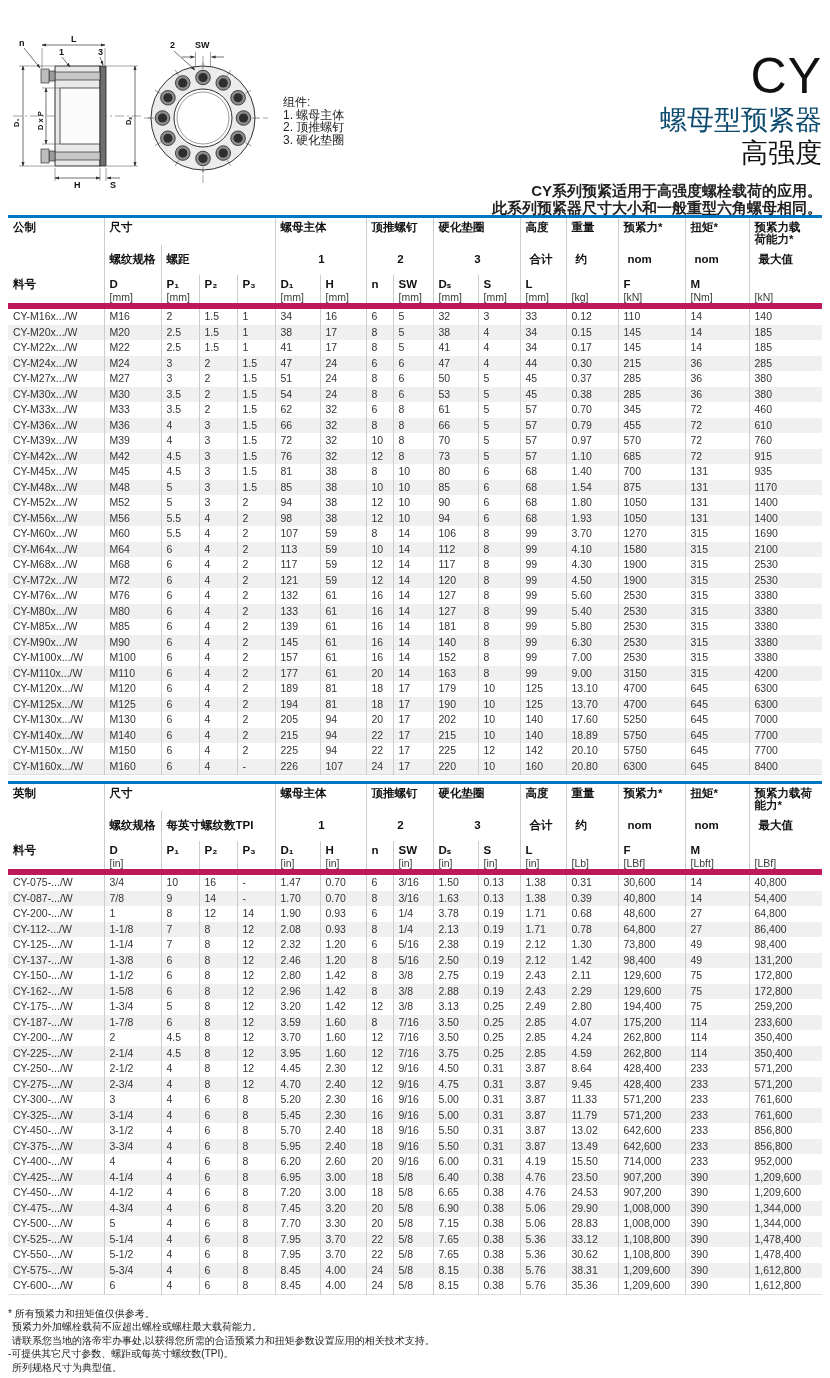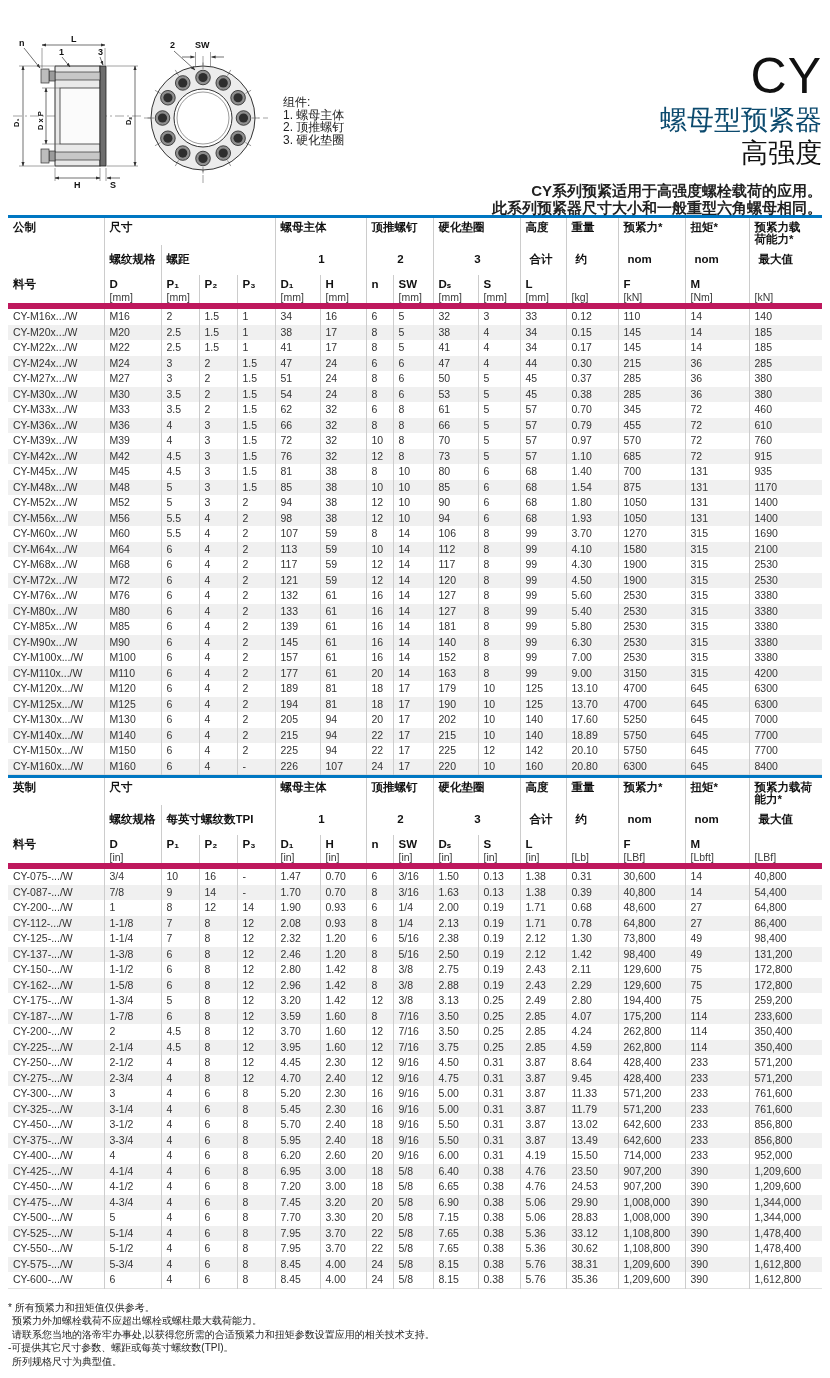--- a/index.html
+++ b/index.html
@@ -16,21 +16,21 @@
   .titleblock { position:absolute; right:8px; top:50px; text-align:right; }
   .product-code { font-size:50px; line-height:52px; font-weight:400; letter-spacing:1px; color:#111; }
   .title-cn { font-size:27px; line-height:33px; margin-top:2px; color:#0c4a6e; }
   .subtitle-cn { font-size:27px; line-height:33px; color:#111; }
   .desc { margin-top:12px; font-size:15px; line-height:17px; font-weight:700; color:#222; }
 
   table.spec {
     width:814px; margin:0 8px; border-collapse:collapse; table-layout:fixed;
     border-top:3px solid #0077C2; border-bottom:1px solid #e0e0e0;
   }
-  table.spec.second { }
+  table.spec.second { margin-top:6px; }
   .spec th, .spec td { border-left:1px solid #cccccc; text-align:left; vertical-align:top; }
   .spec th:first-child, .spec td:first-child { border-left:none; }
   .spec thead th { padding:0 3px 0 5px; font-size:11.5px; color:#111; }
   .spec tr.h1 th { height:27px; padding-top:4px; }
   .spec tr.h2 th { height:30px; padding-top:9px; }
   .spec tr.h3 th { height:31px; padding-top:3px; border-bottom:6px solid #be185d; }
   .h-sym { font-weight:700; line-height:11.5px; font-size:11.5px; }
   .spec tr.h3 .h-sym { line-height:13px; }
   .h-unit { font-weight:400; line-height:12px; font-size:10.5px; color:#3a3a3a; }
   .spec th.ind { padding-left:9px; }
@@ -1099,21 +1099,21 @@
       <tr>
         <td>CY-200-.../W</td>
         <td>1</td>
         <td>8</td>
         <td>12</td>
         <td>14</td>
         <td>1.90</td>
         <td>0.93</td>
         <td>6</td>
         <td>1/4</td>
-        <td>2.00</td>
+        <td>3.78</td>
         <td>0.19</td>
         <td>1.71</td>
         <td>0.68</td>
         <td>48,600</td>
         <td>27</td>
         <td>64,800</td>
       </tr>
       <tr>
         <td>CY-112-.../W</td>
         <td>1-1/8</td>

